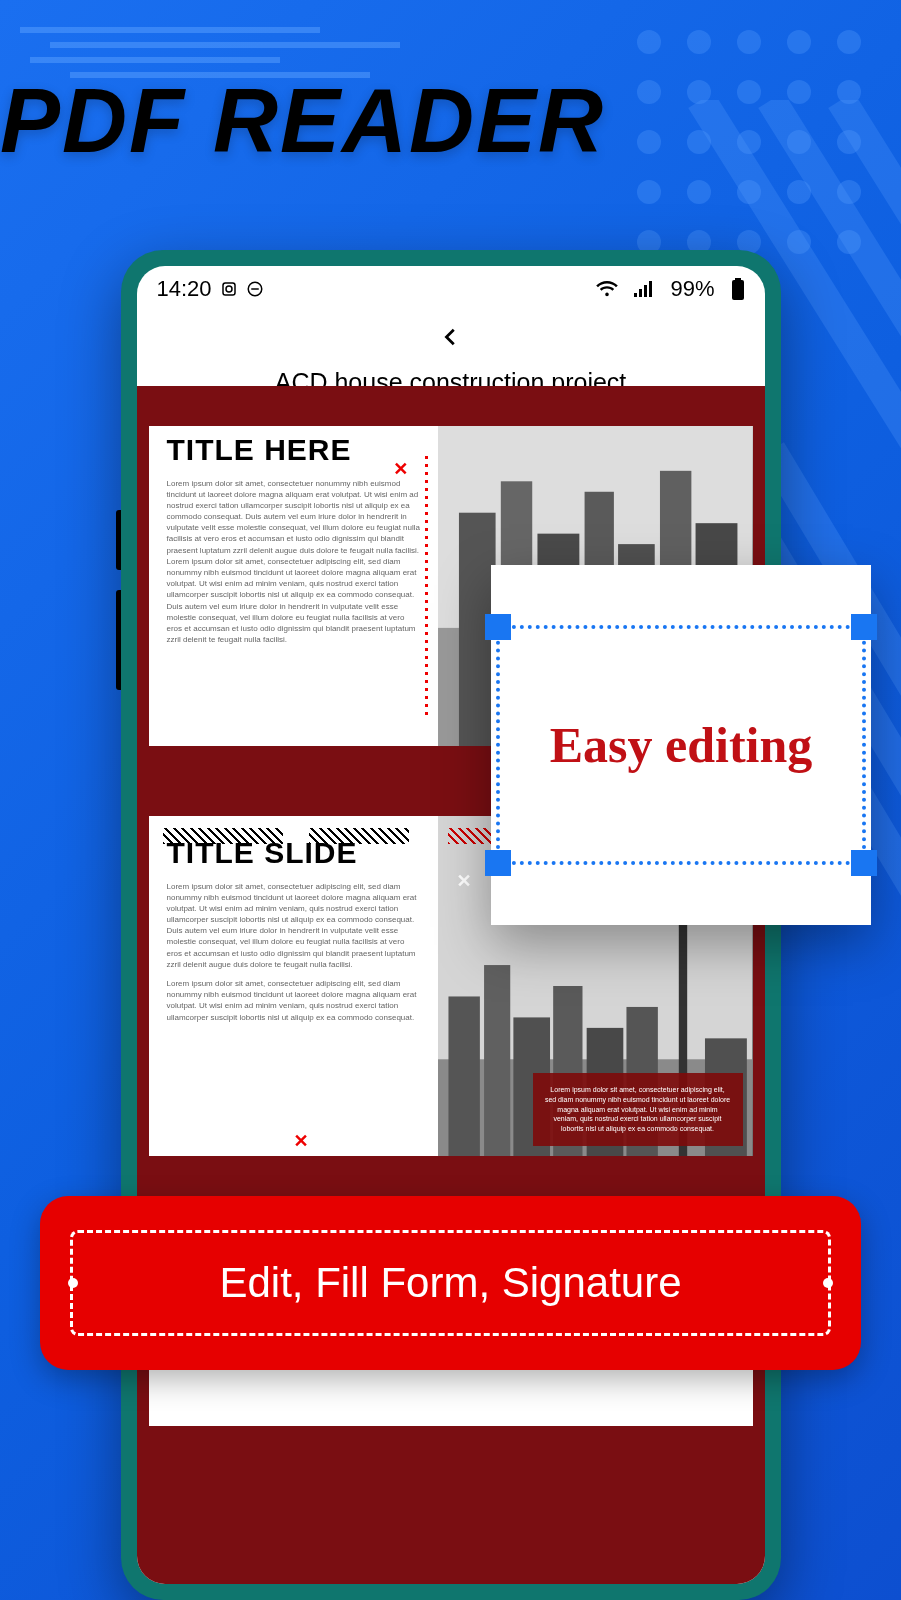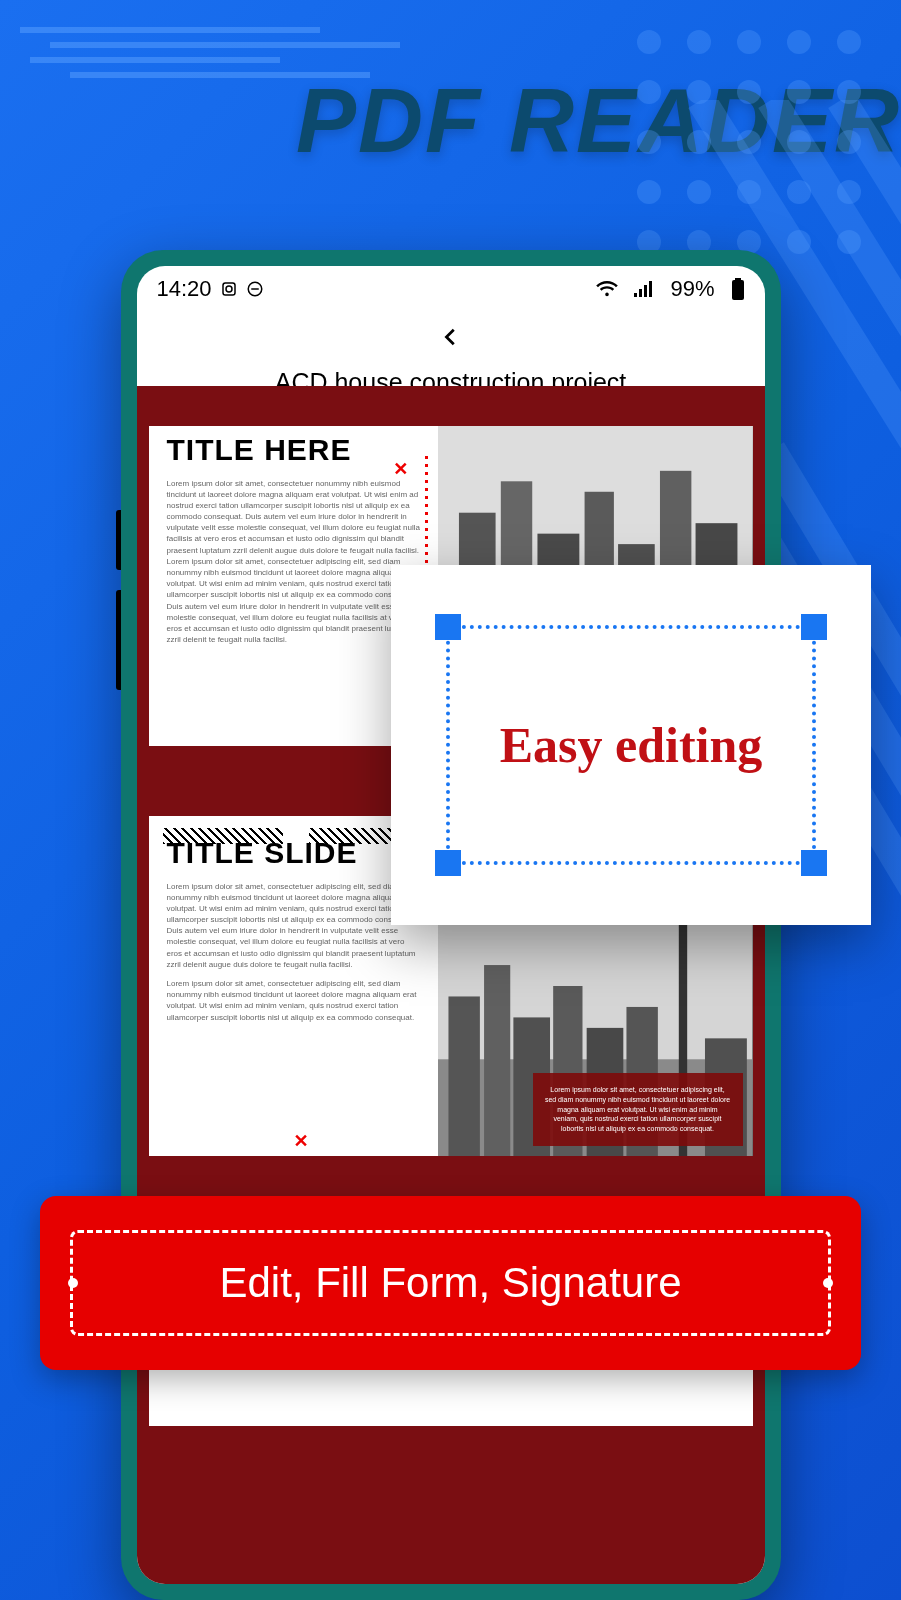--- a/index.html
+++ b/index.html
@@ -29,22 +29,22 @@
   opacity: 0.5;
 }
 .bg-lines svg { width: 100%; height: 100%; }
 .bg-diag {
   position: absolute;
   right: -50px; top: 100px;
   width: 300px; height: 800px;
   opacity: 0.25;
 }
 .hero-title {
-  text-align: right;
-  color: #0c4a6e;
+  text-align: left;
+  color: #000000;
   font-size: 90px;
   font-weight: 900;
   letter-spacing: 2px;
   margin-top: 70px;
   font-style: italic;
   text-shadow: 0 4px 12px rgba(0,0,0,0.2);
 }
 .phone {
   position: absolute;
   left: 50%;
@@ -190,21 +190,21 @@
   position: absolute;
   left: 14px; top: 20px;
   width: 16px; height: 120px;
   background: repeating-linear-gradient(0deg, #000 0, #000 2px, transparent 2px, transparent 6px);
 }
 
 .edit-box {
   position: absolute;
   top: 565px;
   right: 30px;
-  width: 480px;
+  width: 380px;
   height: 360px;
   background: #fff;
   box-shadow: 0 20px 50px rgba(0,0,0,0.35);
   z-index: 50;
   display: flex;
   align-items: center;
   justify-content: center;
 }
 .edit-selection {
   position: relative;
@@ -230,21 +230,21 @@
 .handle.tr { top: -15px; right: -15px; }
 .handle.bl { bottom: -15px; left: -15px; }
 .handle.br { bottom: -15px; right: -15px; }
 
 .bottom-banner {
   position: absolute;
   bottom: 230px;
   left: 40px;
   right: 40px;
   background: #e60000;
-  border-radius: 16px;
+  border-radius: 28px;
   padding: 34px 30px;
   box-shadow: 0 10px 30px rgba(0,0,0,0.3);
   z-index: 60;
 }
 .banner-inner {
   border: 3px dashed #fff;
   border-radius: 8px;
   padding: 26px 20px;
   position: relative;
   text-align: center;

